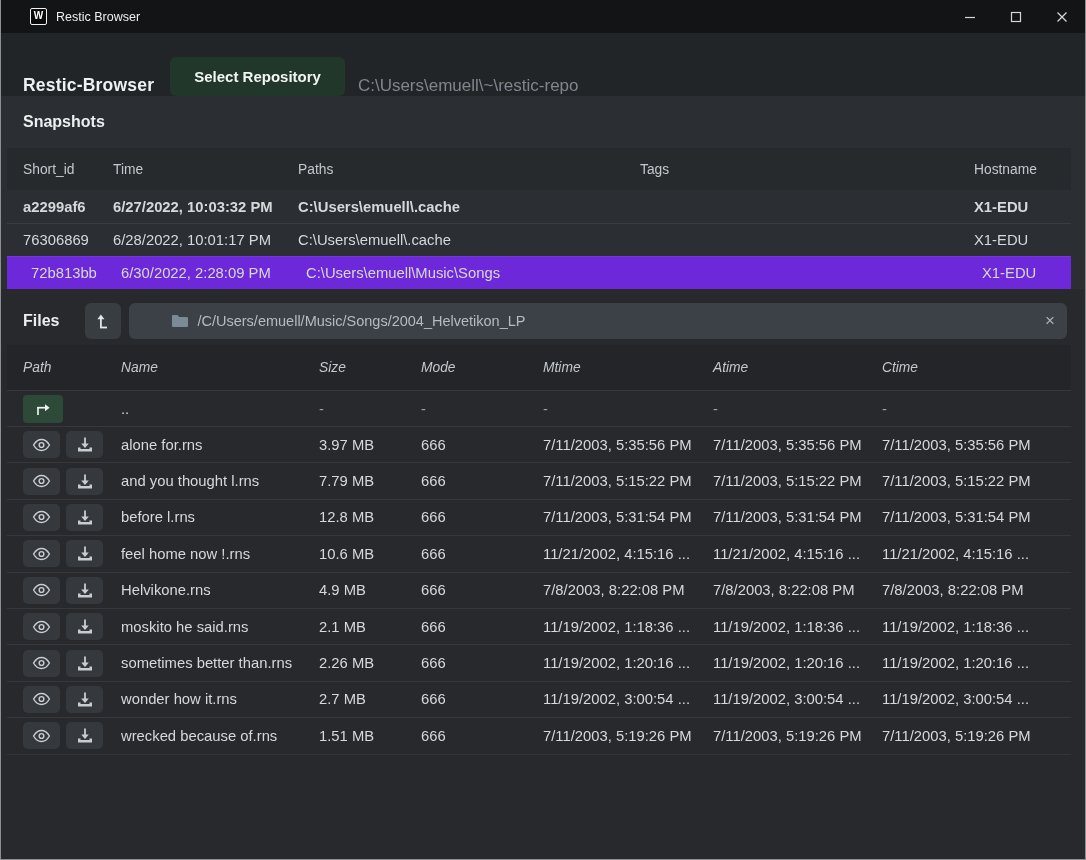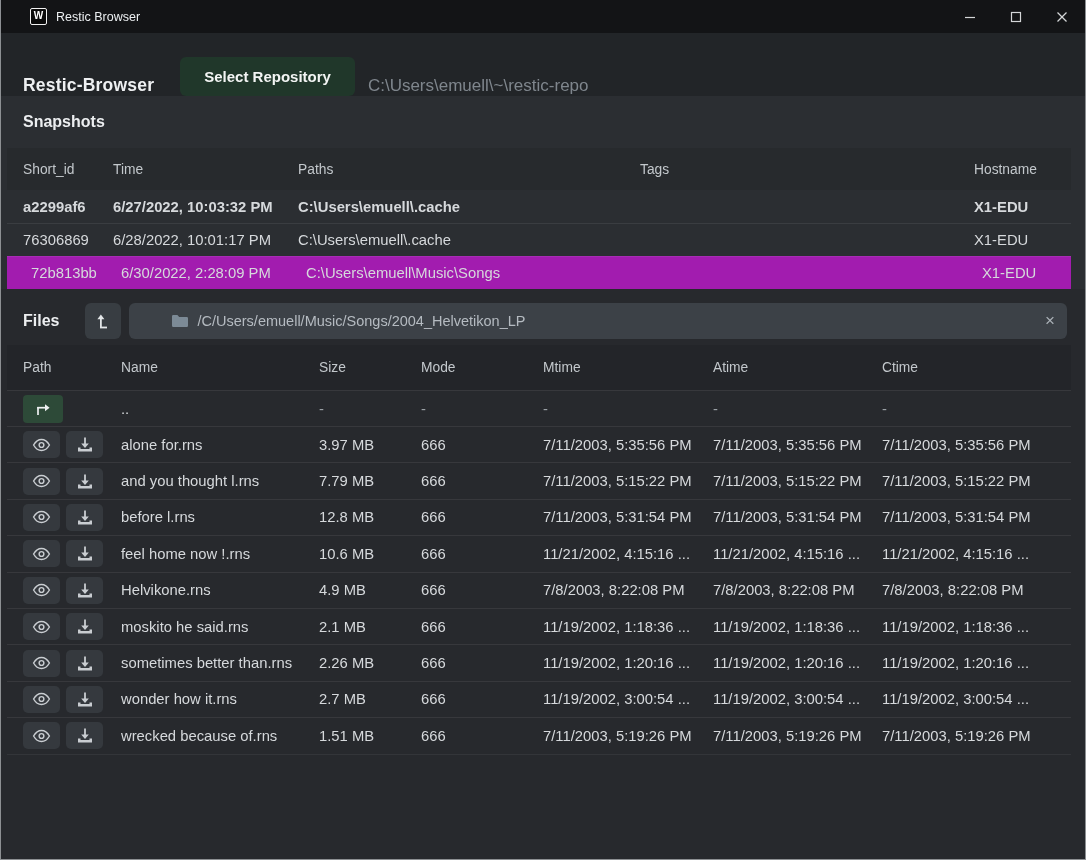--- a/index.html
+++ b/index.html
@@ -16,55 +16,55 @@
               text-align:center; flex:none; }
   .tb-title { margin-left:9px; font-size:12.5px; color:#eceff1; }
   .tb-spacer { flex:1; }
   .tb-btn { width:46px; height:33px; display:flex; align-items:center; justify-content:center;
             background:transparent; border:none; cursor:default; }
   .tb-btn svg { stroke:#d4d6d8; fill:none; stroke-width:1.2; }
 
   
   .header { height:63px; background:#222528; display:flex; align-items:flex-end; flex:none; }
   .brand { margin-left:22px; font-size:17.5px; font-weight:bold; color:#eef0f2; letter-spacing:.2px; }
-  .repo-btn { margin-left:26px; height:39px; padding:8px 24px; background:#20372a; color:#f3f5f4;
+  .repo-btn { margin-left:16px; height:39px; padding:8px 24px; background:#20372a; color:#f3f5f4;
               font-weight:bold; font-size:15px; border:none; border-radius:6px;
               font-family:inherit; }
   .repo-path { margin-left:13px; font-size:17px; color:#7f868d; }
   .snap-title-band { height:52px; display:flex; align-items:center; flex:none; }
   .h2 { margin-left:22px; font-size:16px; font-weight:bold; color:#ecee f0; color:#eceef0; }
 
   
   .rowszone { margin:0 14px 0 6px; }
   .sgrid { display:grid; grid-template-columns:90px 185px 342px 334px 1fr; padding-left:16px; align-items:center; }
   .fgrid { display:grid; grid-template-columns:98px 198px 102px 122px 170px 169px 1fr; padding-left:16px; align-items:center; }
   .thead { height:42px; background:rgba(0,0,0,.085); }
   .thead .hc { font-size:13.8px; color:#c3c8cc; }
   .cell { white-space:nowrap; overflow:hidden; font-size:14.8px; color:#d6d9dc; }
   .srow { height:33px; border-top:1px solid rgba(255,255,255,.075); }
   .srow:first-child { border-top:none;font-weight:bold; }
-  .srow.selected { background:#a21caf;padding-left:24px; }
+  .srow.selected { background:#6d28d9;padding-left:24px; }
   .snap-wrap { background:#2b2e32; flex:none; }
 
   .gap8 { height:8px; flex:none; }
 
   
   .files-bar { height:48px; display:flex; align-items:center; flex:none; }
   .files-title { margin-left:22px; font-size:16px; font-weight:bold; color:#eceef0; flex:none; }
   .lbtn { margin-left:26px; width:36px; height:36px; background:#383d42; border:none; border-radius:6px;
           display:flex; align-items:center; justify-content:center; flex:none; }
   .pathbar { margin-left:8px; margin-right:18px; flex:1; height:36px; background:#3c4147; border-radius:6px;
              display:flex; align-items:center;padding-left:32px; }
   .folder-ic { margin-left:10px; flex:none; display:flex; }
   .pathbar-text { margin-left:8px; font-size:14.5px; color:#b5bbc1; white-space:nowrap; overflow:hidden; flex:1; }
   .pathbar-close { width:34px; height:36px; background:transparent; border:none; color:#aab1b7;
                    font-size:17px; font-family:inherit; flex:none; }
 
   
-  .fhead { height:45px; }
+  .fhead { height:45px;font-style:italic; }
   .prow { height:36px; border-top:1px solid rgba(255,255,255,.075); }
   .frow { height:36.4px; border-top:1px solid rgba(255,255,255,.075); }
   .frows-wrap { border-bottom:1px solid rgba(255,255,255,.06); }
   .actions { display:flex; gap:6px; overflow:visible; }
   .ibtn { width:37px; height:27px; background:#35393e; border:none; border-radius:5px;
           display:flex; align-items:center; justify-content:center; }
   .upbtn { width:40px; height:28px; background:#2d4a38; border:none; border-radius:4px;
            display:flex; align-items:center; justify-content:center; }
   .dash { color:#9aa0a5; }
   .filler { flex:1; background:#27292d; }

